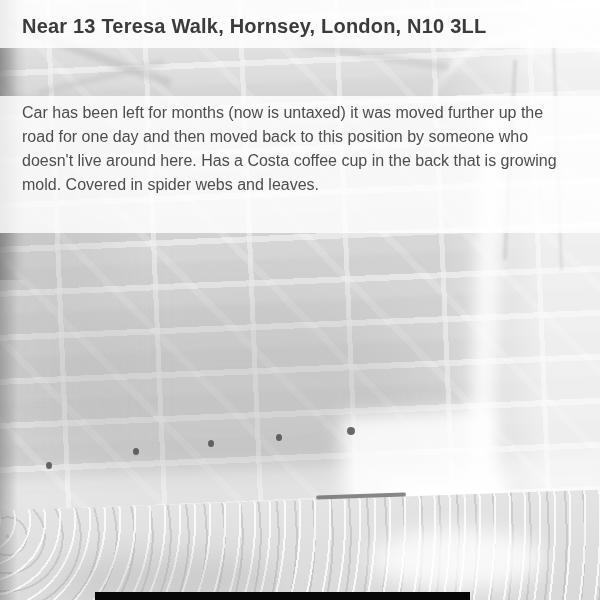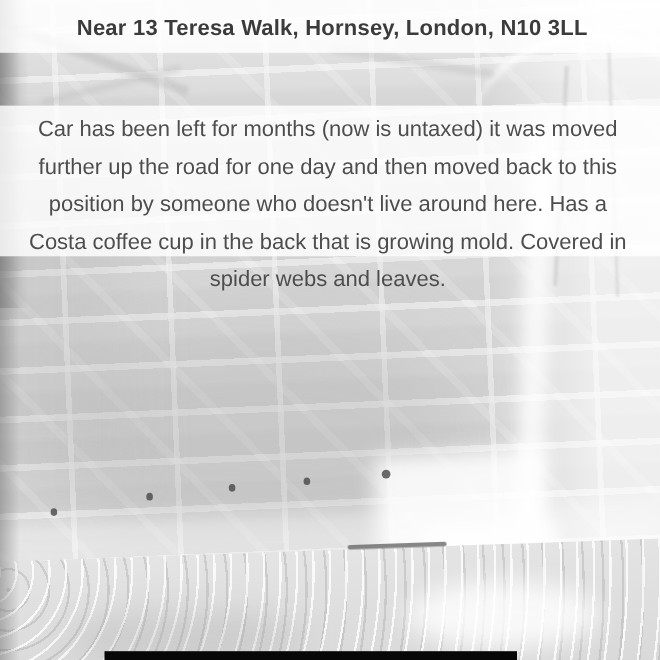--- a/index.html
+++ b/index.html
@@ -1,18 +1,18 @@
 <!DOCTYPE html>
 <html><head>
 <meta charset="utf-8">
 <style>
   html,body{margin:0;padding:0;background:#ffffff;}
   .card{
     position:relative;width:600px;height:600px;overflow:hidden;
-    font-family:"Liberation Sans",sans-serif;background:#dfdfdf;text-align:center;
+    font-family:"Liberation Sans",sans-serif;background:#dfdfdf;
   }
   .card *{position:absolute;}
 
   
   .wall{
     left:-40px;top:-30px;width:690px;height:580px;
     transform:rotate(-2.4deg);
     background:
       repeating-linear-gradient(90deg,
         rgba(240,240,240,.65) 0 5px, rgba(240,240,240,0) 5px 96px),
@@ -87,21 +87,21 @@
   .weep.w5{left:347px;top:427px;width:8px;height:8px;}
 
   
   .header-banner{left:0;top:0;width:600px;height:48px;
     background:rgba(255,255,255,.82);}
   .header-text{left:22px;top:15px;width:560px;
     font-size:20px;font-weight:bold;color:#3b3b3b;letter-spacing:.2px;}
   .desc-panel{left:0;top:96px;width:600px;height:137px;
     background:rgba(255,255,255,.82);}
   .desc-text{left:22px;top:101px;width:552px;
-    font-size:20px;line-height:34px;color:#4d4d4d;}
+    font-size:16px;line-height:24px;color:#4d4d4d;}
 
   
   .redaction-bar{left:95px;top:592px;width:375px;height:8px;background:#070707;}
 </style>
 </head>
 <body>
 
 <div class="card">
 
   <div class="wall"></div>

